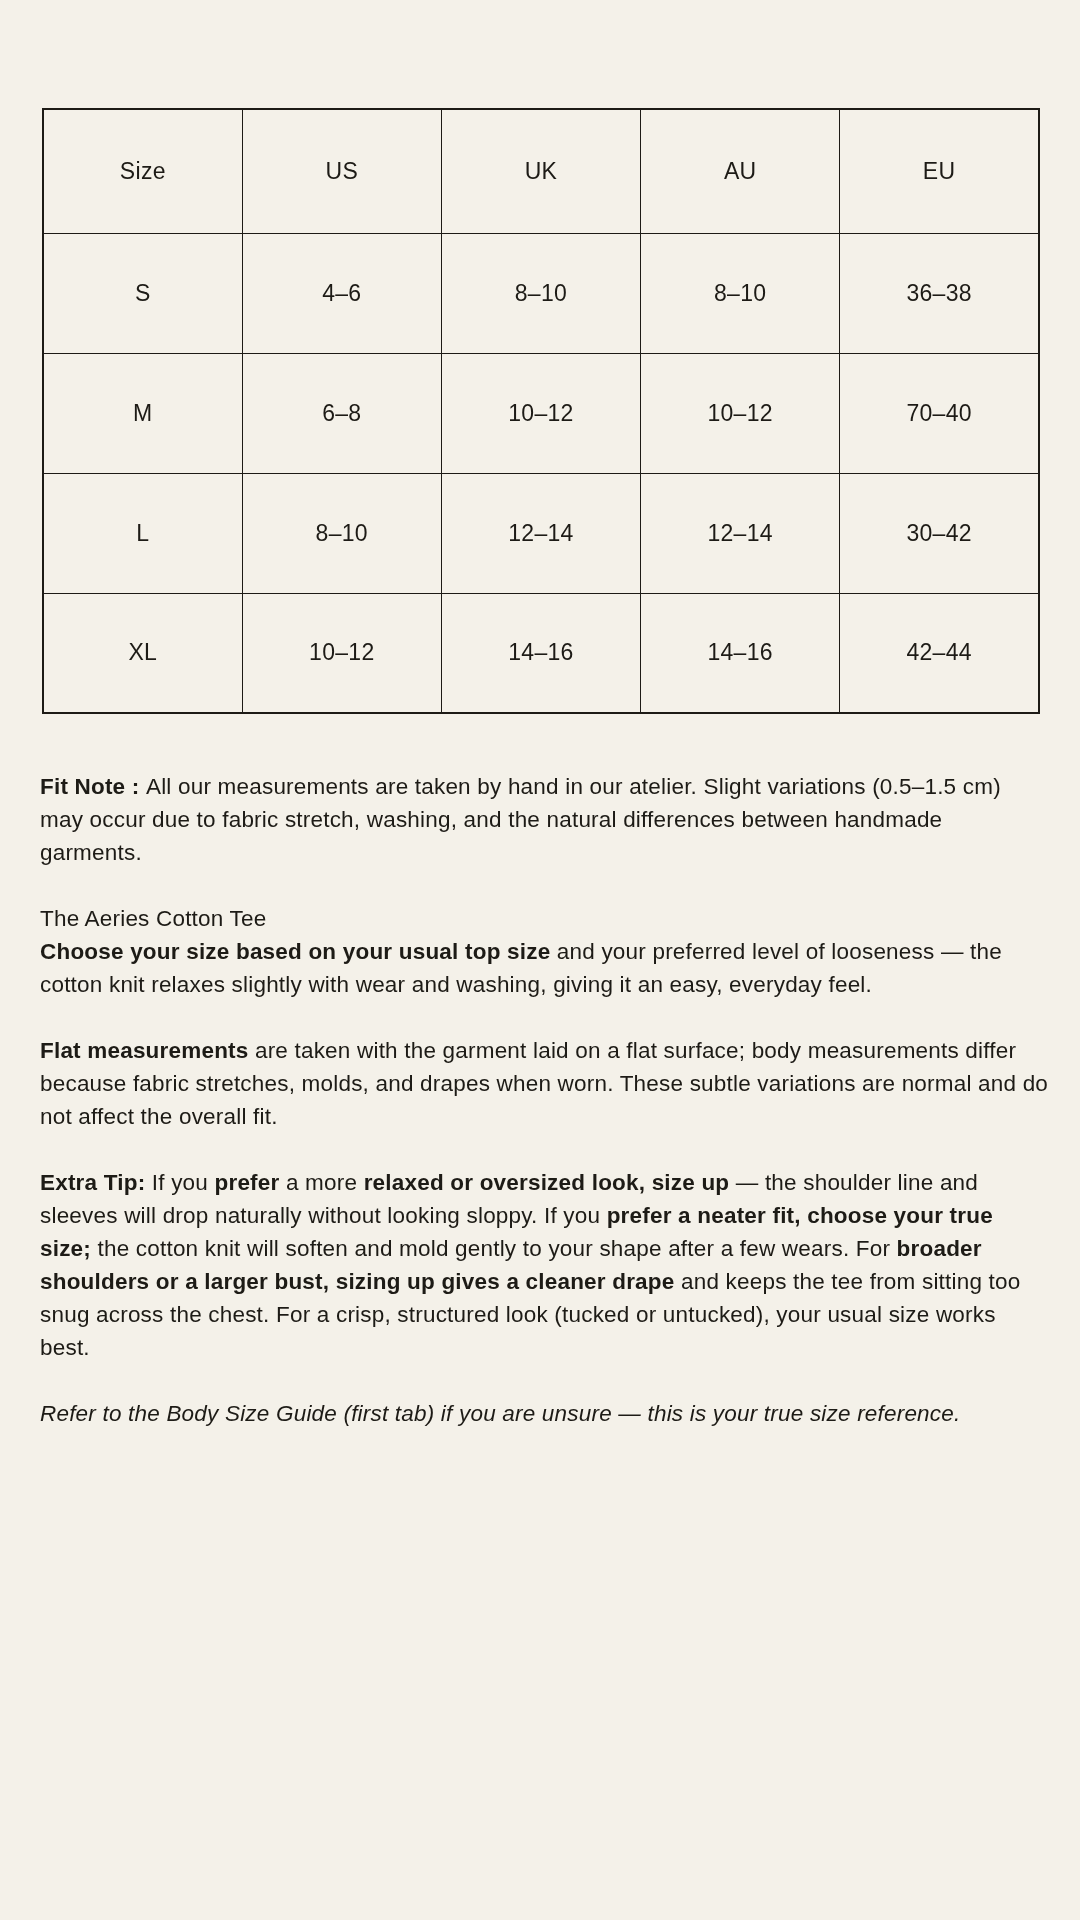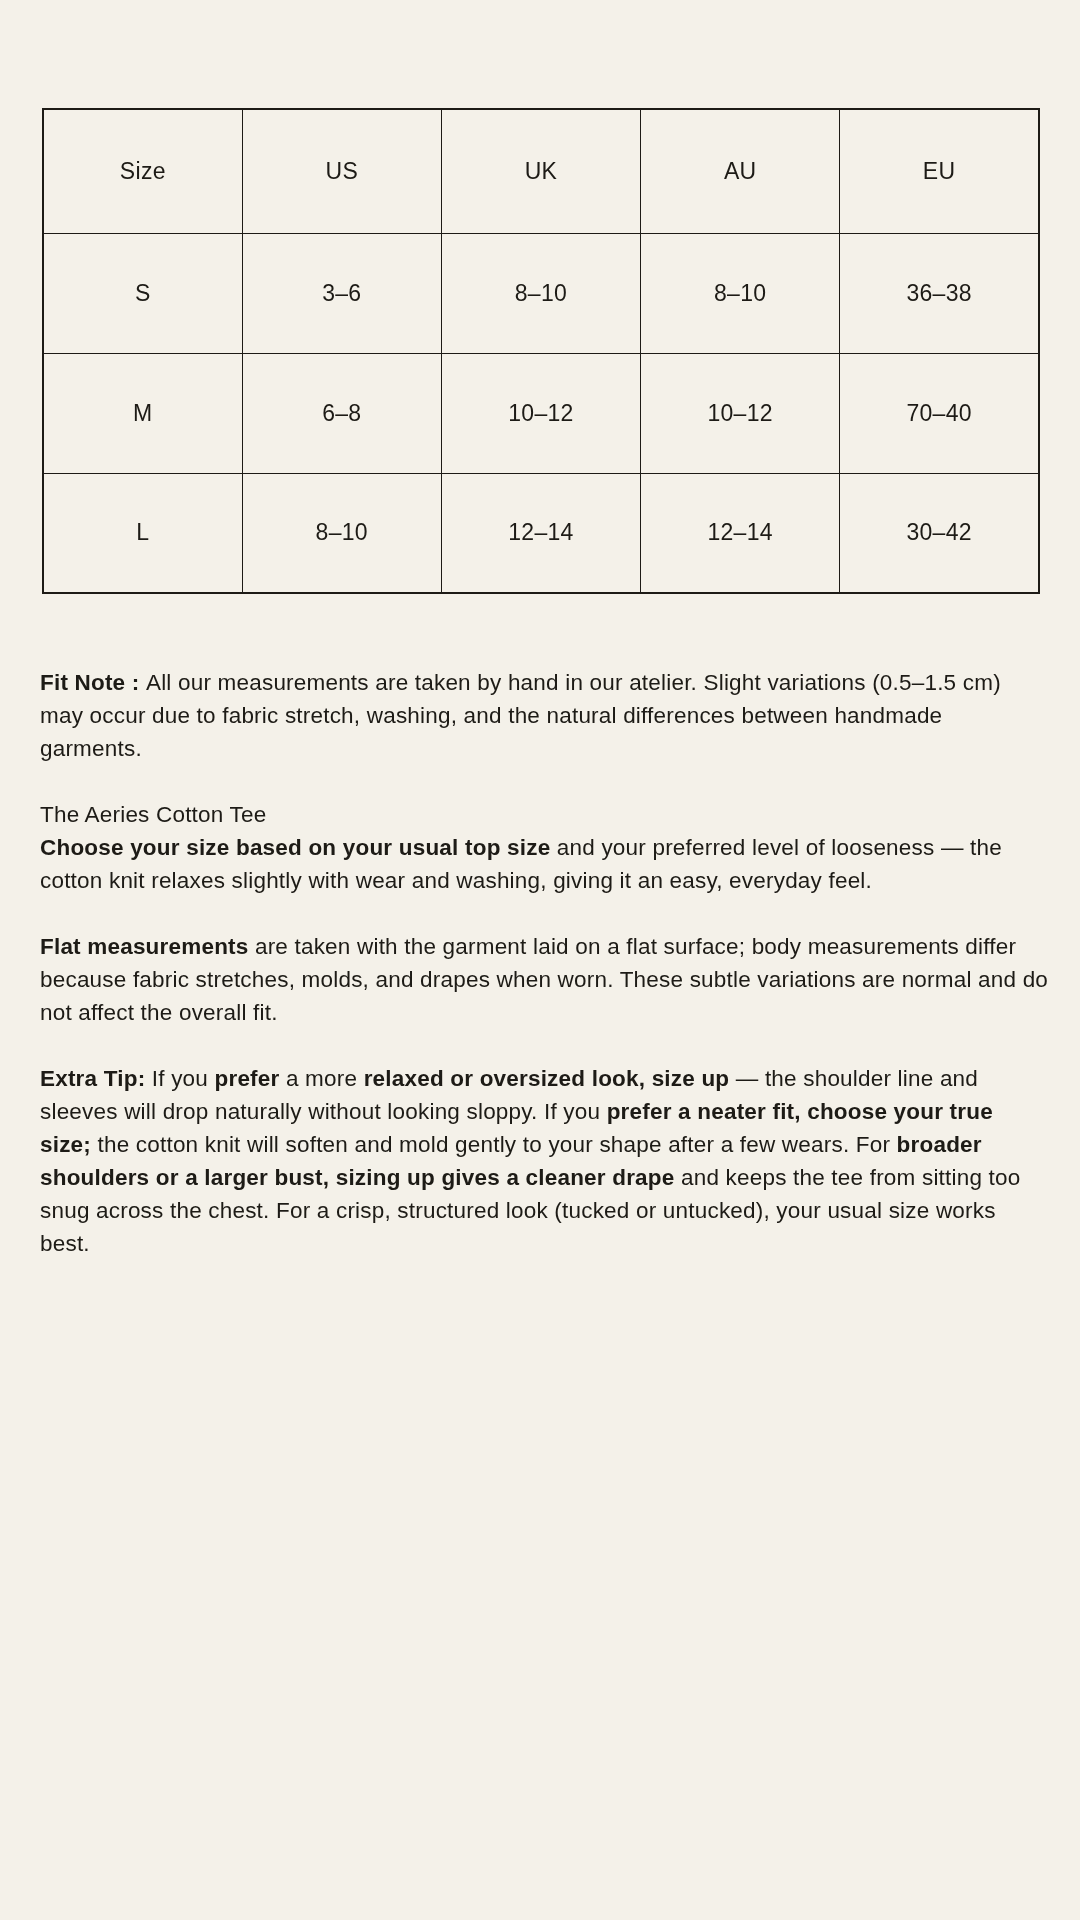--- a/index.html
+++ b/index.html
@@ -28,21 +28,21 @@
     letter-spacing: 0.3px;
   }
   th { height: 124px; }
   td { height: 120px; }
   .notes {
     padding: 56px 30px 0 40px;
     font-size: 22.5px;
     line-height: 33px;
     letter-spacing: 0.2px;
   }
-  .notes p { margin: 16px 0 33px 0; }
+  .notes p { margin: 0 0 33px 0; }
   .notes strong { font-weight: 700; }
   .note-final { margin-top: 20px; }
   .note-final em { font-style: italic; }
 </style>
 </head>
 <body>
 
 <div class="table-wrap">
   <table>
     <thead>
@@ -50,41 +50,49 @@
         <th>Size</th>
         <th>US</th>
         <th>UK</th>
         <th>AU</th>
         <th>EU</th>
       </tr>
     </thead>
     <tbody>
       <tr>
         <td>S</td>
-        <td>3–6</td>
+        <td>4–6</td>
         <td>8–10</td>
         <td>8–10</td>
         <td>36–38</td>
       </tr>
       <tr>
         <td>M</td>
         <td>6–8</td>
         <td>10–12</td>
         <td>10–12</td>
         <td>70–40</td>
       </tr>
       <tr>
         <td>L</td>
         <td>8–10</td>
         <td>12–14</td>
         <td>12–14</td>
         <td>30–42</td>
       </tr>
+      <tr>
+        <td>XL</td>
+        <td>10–12</td>
+        <td>14–16</td>
+        <td>14–16</td>
+        <td>42–44</td>
+      </tr>
     </tbody>
   </table>
 </div>
 
 <div class="notes">
   <p><strong>Fit Note : </strong><span>All our measurements are taken by hand in our atelier. Slight variations (0.5–1.5 cm) may occur due to fabric stretch, washing, and the natural differences between handmade garments.</span></p>
   <p><span>The Aeries Cotton Tee</span><br><strong>Choose your size based on your usual top size </strong><span>and your preferred level of looseness — the cotton knit relaxes slightly with wear and washing, giving it an easy, everyday feel.</span></p>
   <p><strong>Flat measurements </strong><span>are taken with the garment laid on a flat surface; body measurements differ because fabric stretches, molds, and drapes when worn. These subtle variations are normal and do not affect the overall fit.</span></p>
   <p><strong>Extra Tip: </strong><span>If you </span><strong>prefer </strong><span>a more </span><strong>relaxed or oversized look, size up </strong><span>— the shoulder line and sleeves will drop naturally without looking sloppy. If you </span><strong>prefer a neater fit, choose your true size; </strong><span>the cotton knit will soften and mold gently to your shape after a few wears. For </span><strong>broader shoulders or a larger bust, sizing up gives a cleaner drape </strong><span>and keeps the tee from sitting too snug across the chest. For a crisp, structured look (tucked or untucked), your usual size works best.</span></p>
+  <p class="note-final"><em>Refer to the Body Size Guide (first tab) if you are unsure — this is your true size reference.</em></p>
 </div>
 
 </body></html>

